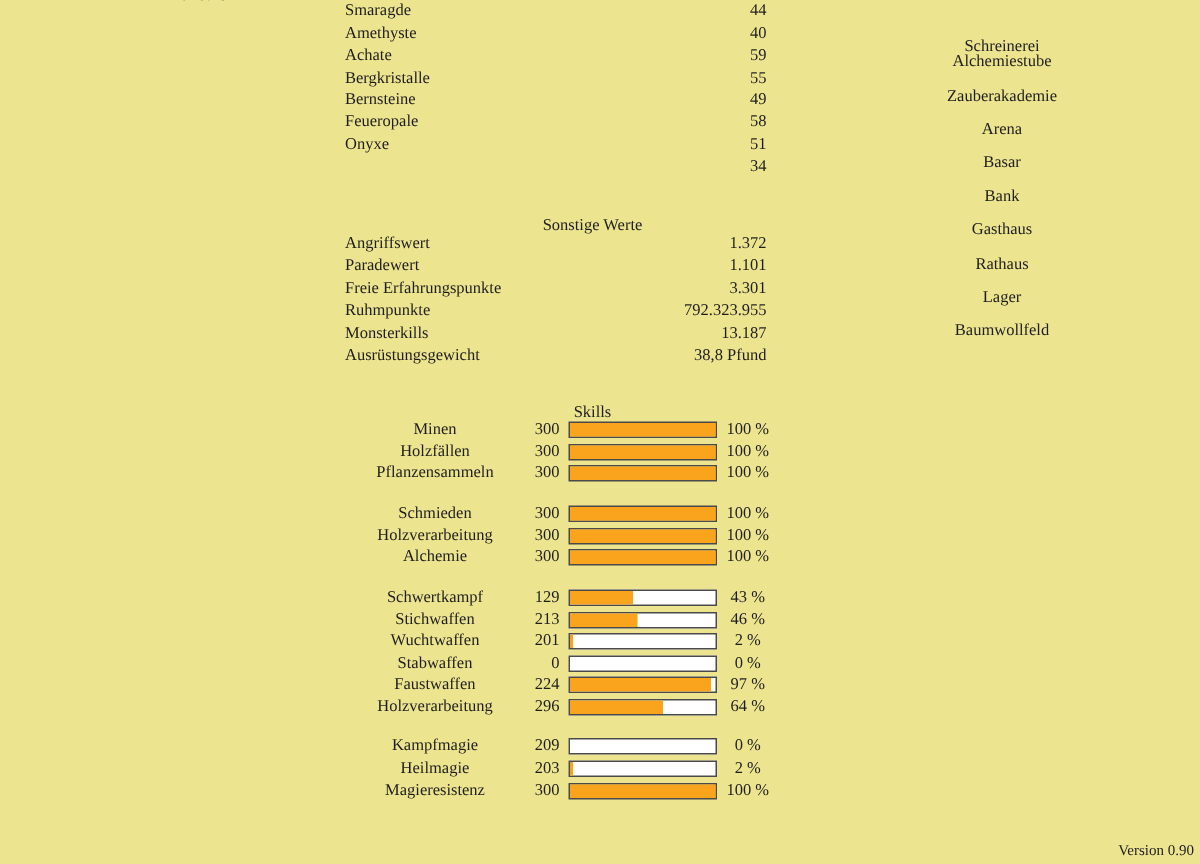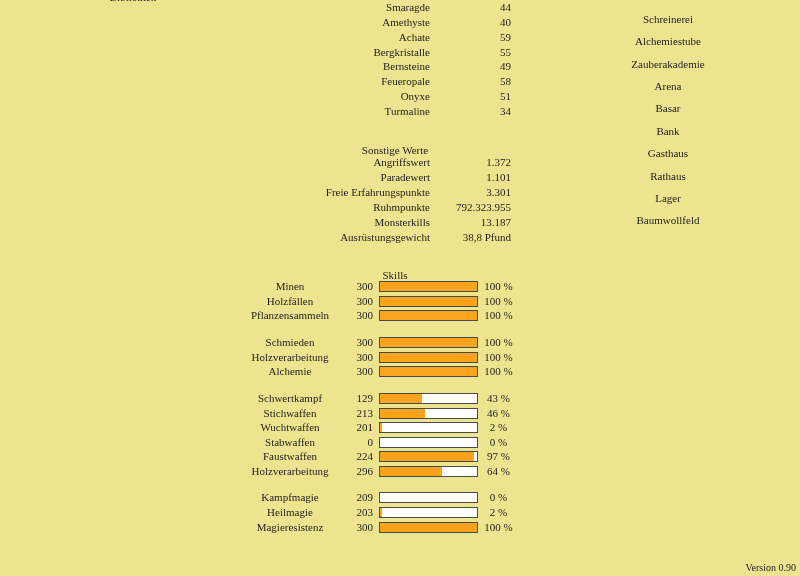--- a/index.html
+++ b/index.html
@@ -18,21 +18,21 @@
     font-family:"Liberation Serif","DejaVu Serif",serif;
     font-size:11px;
   }
   .biblio{
     position:absolute;left:98px;top:-9px;
     width:70px;height:12px;line-height:12px;
     text-align:center;cursor:pointer;
   }
   
   .trow{position:absolute;left:230px;width:300px;height:15px;line-height:15px;}
-  .tl{position:absolute;left:0;width:200px;text-align:right;}
+  .tl{position:absolute;left:0;width:200px;text-align:left;}
   .tv{position:absolute;left:181px;width:100px;text-align:right;}
   .heading{
     position:absolute;left:230px;width:330px;height:15px;line-height:15px;
     text-align:center;font-weight:normal;
   }
   
   .srow{position:absolute;left:230px;width:310px;height:14.6px;line-height:14.6px;}
   .sname{position:absolute;left:0;width:120px;text-align:center;}
   .sval{position:absolute;left:100px;width:43px;text-align:right;}
   .sbar{
@@ -76,21 +76,20 @@
     </div>
   <div class="trow" style="top:74px">
       <span class="tl">Feueropale</span>
       <span class="tv">58</span>
     </div>
   <div class="trow" style="top:89px">
       <span class="tl">Onyxe</span>
       <span class="tv">51</span>
     </div>
   <div class="trow" style="top:104px">
-      <span class="tl">Turmaline</span>
       <span class="tv">34</span>
     </div>
 </div>
 
 <div class="heading" style="top:143px">Sonstige Werte</div>
 <div>
   <div class="trow" style="top:155px">
       <span class="tl">Angriffswert</span>
       <span class="tv">1.372</span>
     </div>
@@ -237,21 +236,21 @@
       <span class="sname">Magieresistenz</span>
       <span class="sval">300</span>
       <span class="sbar">
         <span class="sfill" style="width: 100%;"></span>
       </span>
       <span class="spct">100 %</span>
     </div>
 </div>
 
 <nav>
-  <span class="menu-item" style="top:12px">Schreinerei</span>
+  <span class="menu-item" style="top:24px">Schreinerei</span>
   <span class="menu-item" style="top:34px">Alchemiestube</span>
   <span class="menu-item" style="top:57px">Zauberakademie</span>
   <span class="menu-item" style="top:79px">Arena</span>
   <span class="menu-item" style="top:101px">Basar</span>
   <span class="menu-item" style="top:124px">Bank</span>
   <span class="menu-item" style="top:146px">Gasthaus</span>
   <span class="menu-item" style="top:169px">Rathaus</span>
   <span class="menu-item" style="top:191px">Lager</span>
   <span class="menu-item" style="top:213px">Baumwollfeld</span>
 </nav>

